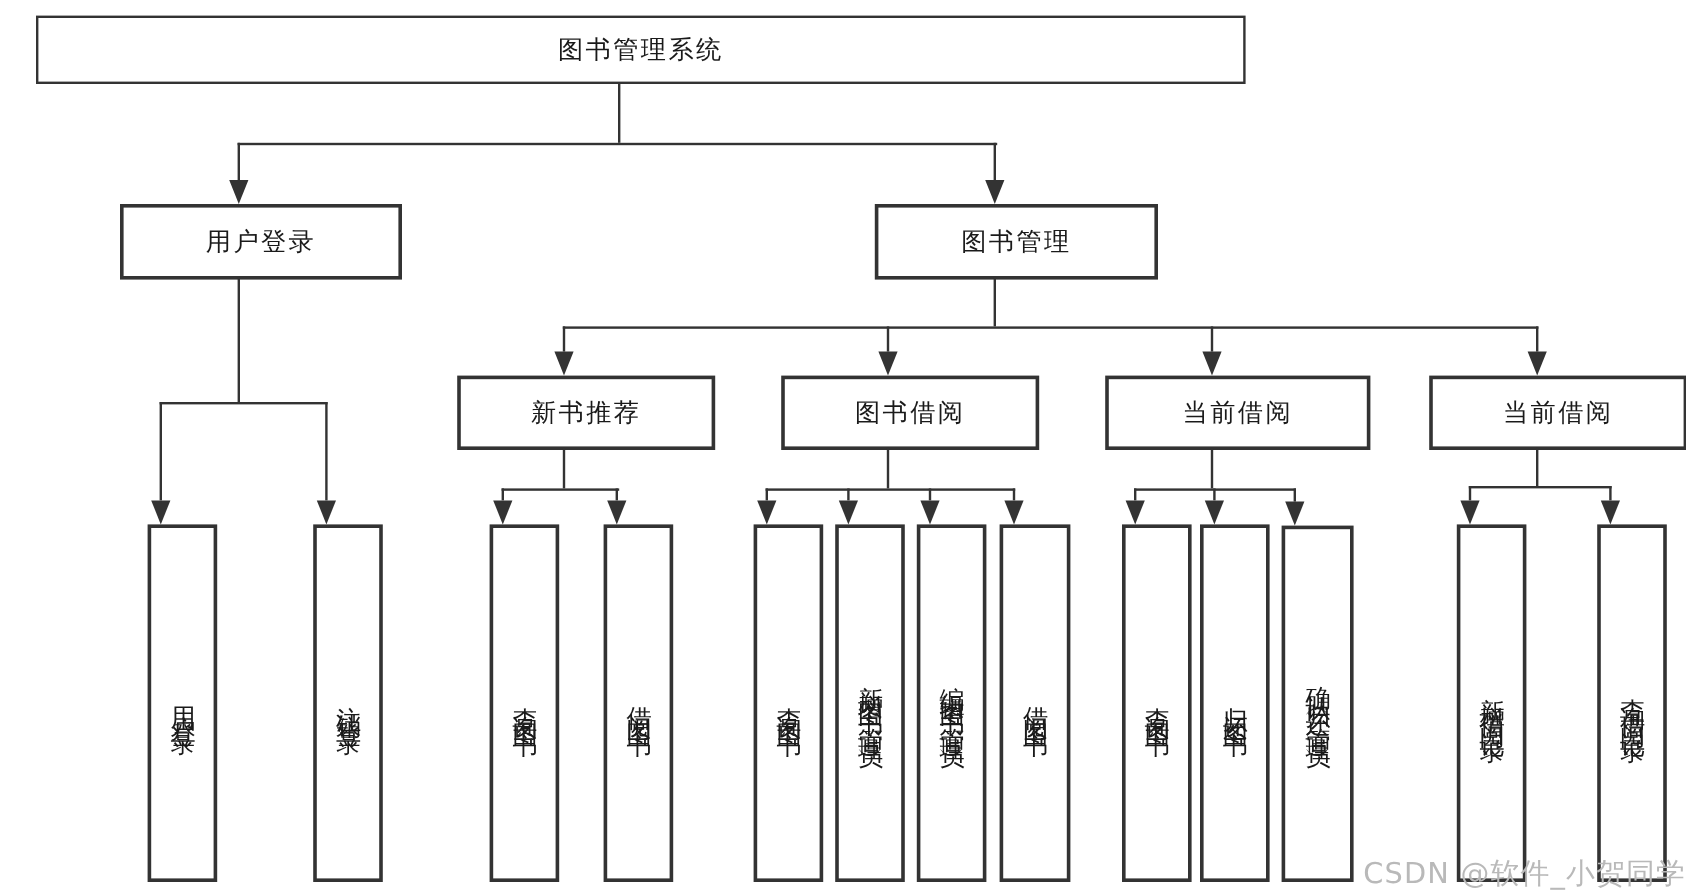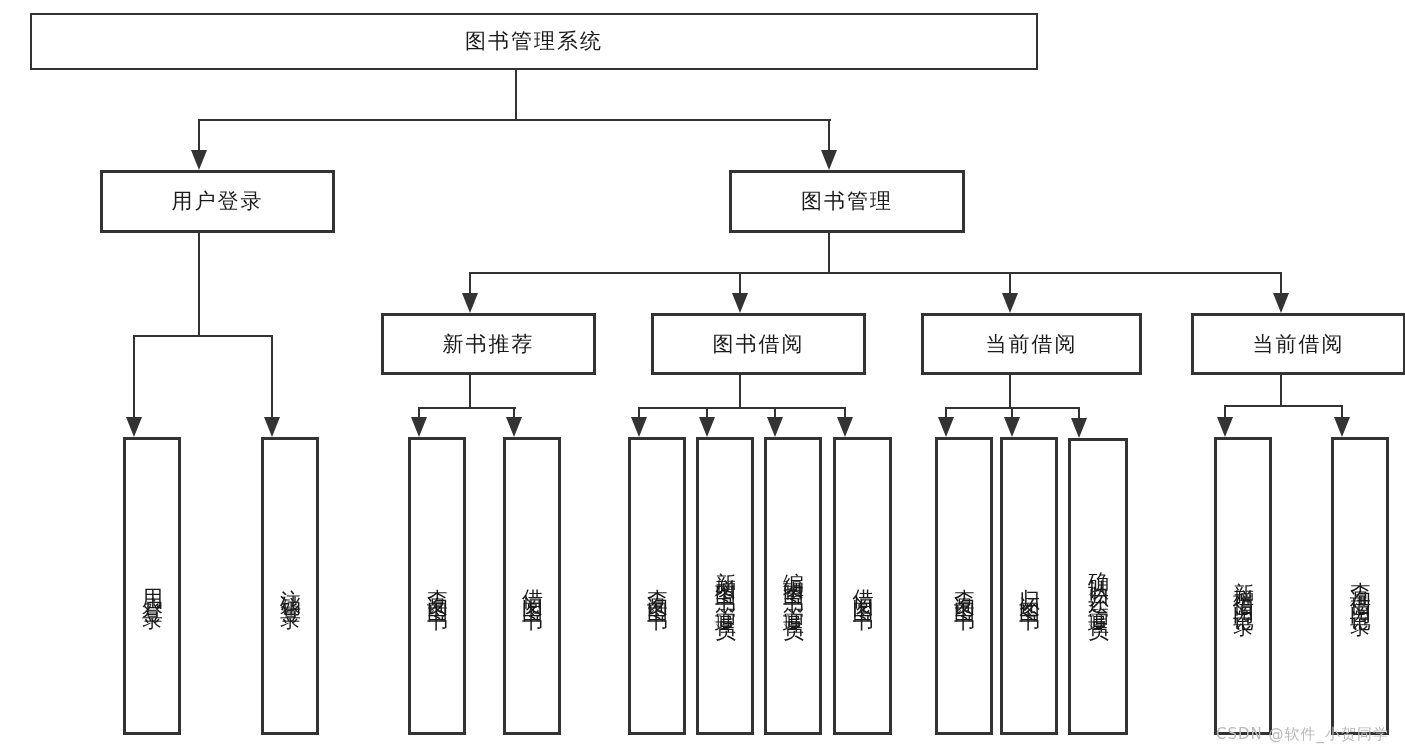--- a/index.html
+++ b/index.html
@@ -48,23 +48,23 @@
   }
   .drop .stem { width: 2px; background: #333333; flex: 1 1 auto; }
   .drop .head {
     width: 0; height: 0; flex: 0 0 auto;
     border-left: 8px solid transparent;
     border-right: 8px solid transparent;
     border-top: 20px solid #333333;
   }
   .watermark {
     position: absolute;
-    right: 16px;
+    right: 0;
     bottom: 3px;
-    font-size: 15px;
+    font-size: 24px;
     letter-spacing: 1px;
     color: #b9b9b9;
     white-space: nowrap;
     margin-left: 16px;
   }
 </style>
 </head>
 <body>
 
 <div class="stage">

